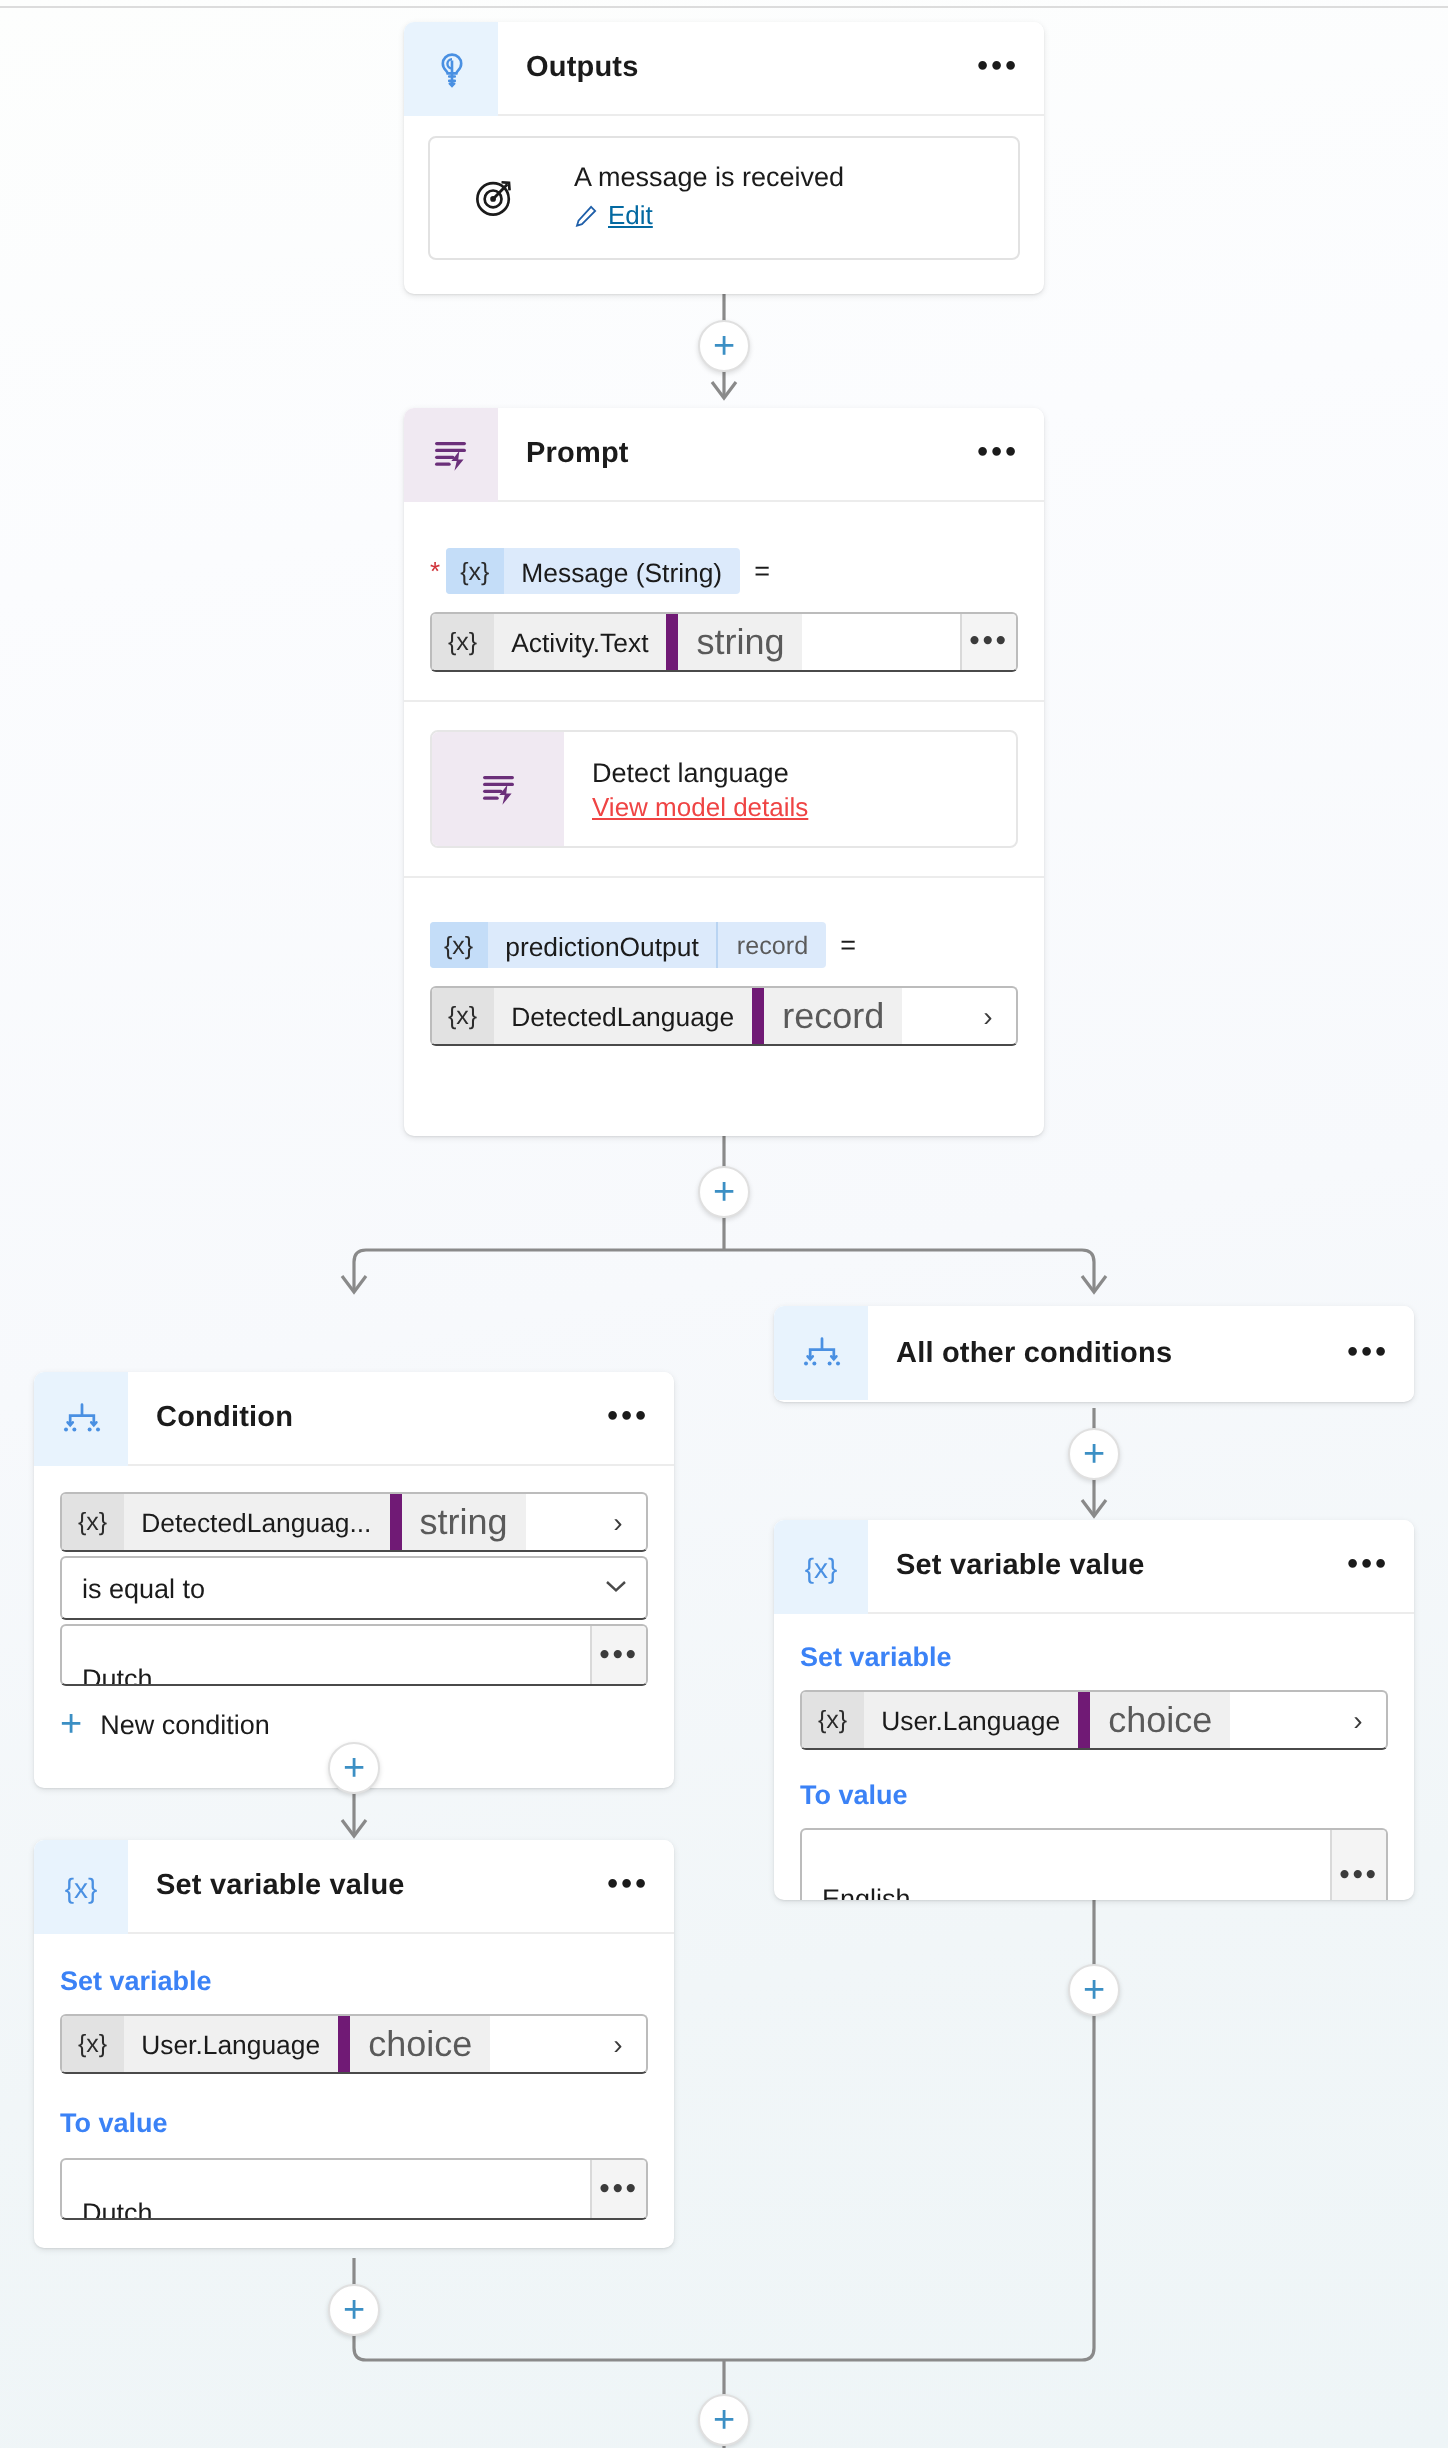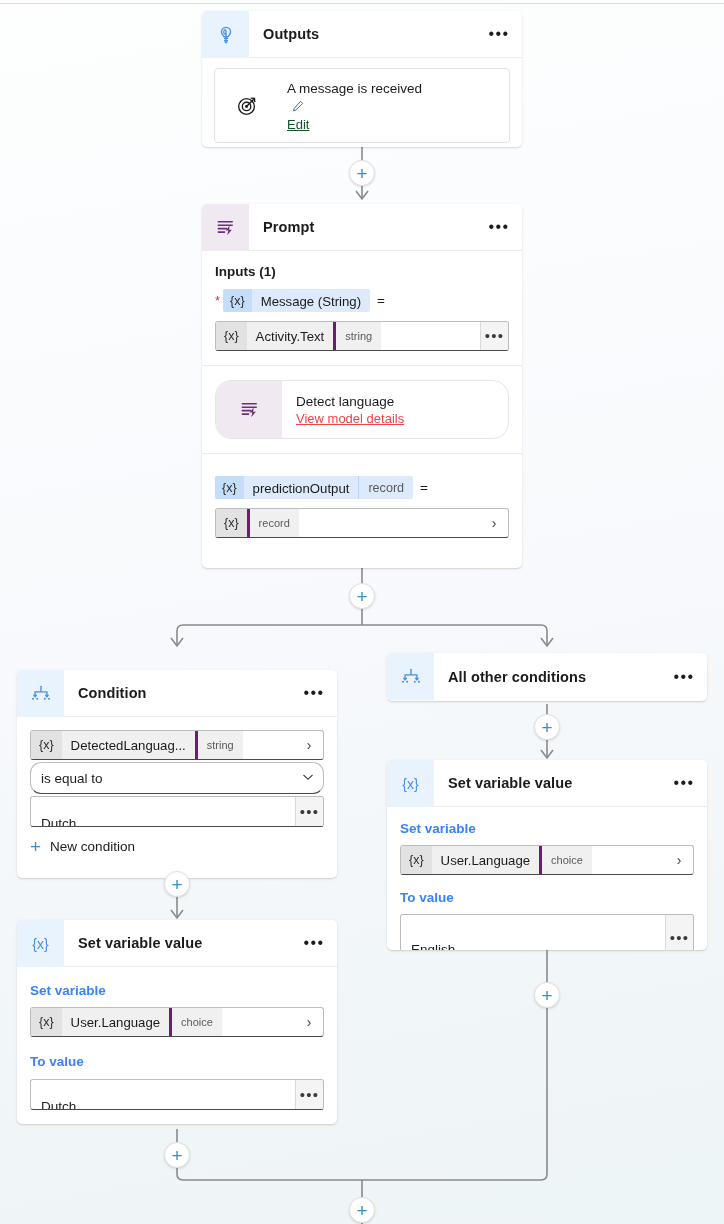--- a/index.html
+++ b/index.html
@@ -62,27 +62,27 @@
     border: 1px solid #e2e2e2; border-radius: 4px;
     background: #fff;
     display: flex; align-items: center;
     padding: 10px 12px;
     min-height: 56px;
   }
   .inner-card .ic-icon { flex: 0 0 40px; display:flex; align-items:center; justify-content:center; }
   .inner-card .ic-text { margin-left: 20px; }
   .ic-title { font-size: 13.5px; color: #1b1b1b; line-height: 19px; }
   .ic-link {
-    font-size: 13px; color: #14532d; text-decoration: underline;
-    display: inline-flex; align-items: center; gap: 5px; margin-top: 2px; cursor: pointer; flex-direction: column;
+    font-size: 13px; color: #0369a1; text-decoration: underline;
+    display: inline-flex; align-items: center; gap: 5px; margin-top: 2px; cursor: pointer;
   }
 
   
   .model-card {
-    border: 1px solid #e6e6e6; border-radius: 16px;
+    border: 1px solid #e6e6e6; border-radius: 4px;
     display: flex; align-items: stretch; overflow: hidden; background: #fff;
     min-height: 59px;
   }
   .model-card .mc-icon {
     flex: 0 0 66px; background: #f0e9f2;
     display: flex; align-items: center; justify-content: center;
   }
   .model-card .mc-text { padding: 11px 0 11px 14px; }
   .mc-title { font-size: 13.5px; color: #1b1b1b; line-height: 19px; }
   .mc-link { font-size: 13px; color: #ef4444; text-decoration: underline; cursor: pointer; }
@@ -120,21 +120,21 @@
     display: flex; align-items: stretch;
     height: 30px; background: #fff;
     border: 1px solid #bcbcbc; border-bottom: 1.6px solid #4a4a4a;
     border-radius: 3px; overflow: hidden;
   }
   .ctrl .chip {
     display:flex; align-items:stretch; background:#f0f0f0; flex: 0 1 auto; min-width:0;
   }
   .ctrl .chip .cx { background:#e2e2e2; padding: 0 8px; display:flex; align-items:center; font-size:12.5px; color:#2b2b2b; }
   .ctrl .chip .cname { padding: 0 9px; display:flex; align-items:center; font-size:13.2px; color:#1b1b1b; white-space:nowrap; overflow:hidden; }
-  .ctrl .chip .ctype { padding: 0 9px; display:flex; align-items:center; font-size:11px; color:#5a5a5a; border-left:3px solid #701a75; }
+  .ctrl .chip .ctype { padding: 0 9px; display:flex; align-items:center; font-size:18px; color:#5a5a5a; border-left:6px solid #701a75; }
   .ctrl .spacer { flex: 1 1 auto; }
   .ctrl .txtval { display:flex; align-items:center; padding: 0 10px; font-size:13.5px; color:#1b1b1b; flex:1 1 auto;margin-top:24px; }
   .ctrl .trail {
     flex: 0 0 28px; display:flex; align-items:center; justify-content:center;
     color:#3b3b3b; cursor:pointer;
   }
   .ctrl .trail.sep { border-left: 1px solid #d9d9d9; background:#f4f4f4; font-size:15px; letter-spacing:1.3px; line-height:6px;}
   .ctrl .trail.chev { font-size: 14px; }
 
   
@@ -256,21 +256,20 @@
             <path d="M3.5 15.8 L10 15.8"></path>
           </g>
           <path d="M15.4 8.8 L11.2 14.2 L14 14.2 L12.8 19.2 L17.6 13.4 L14.8 13.4 Z" fill="#6b2f7a"></path>
         </svg>
       </div>
       <div class="node-title">Prompt</div>
       <div class="ellipsis-btn">•••</div>
     </div>
 
     <div class="node-body" style="padding:13px 13px 14px 13px; border-bottom:1px solid #ececec;">
-      <div class="sec-label">Inputs (1)</div>
       <div class="token-row" style="margin-top:10px;">
         <span class="req-star">*</span>
         <span class="tok">
           <span class="tk-x">{x}</span>
           <span class="tk-name">Message (String)</span>
         </span>
         <span class="eq">=</span>
       </div>
       <div class="ctrl" style="margin-top:9px;">
         <span class="chip">
@@ -308,29 +307,30 @@
         <span class="tok">
           <span class="tk-x">{x}</span>
           <span class="tk-name">predictionOutput</span>
           <span class="tk-type">record</span>
         </span>
         <span class="eq">=</span>
       </div>
       <div class="ctrl" style="margin-top:9px;">
         <span class="chip">
           <span class="cx">{x}</span>
+          <span class="cname">DetectedLanguage</span>
           <span class="ctype">record</span>
         </span>
         <span class="spacer"></span>
         <span class="trail chev">›</span>
       </div>
     </div>
   </div>
 
-  <div class="node" style="left:17px;top:670px;width:320px;height:208px;">
+  <div class="node" style="left:17px;top:686px;width:320px;height:208px;">
     <div class="node-header">
       <div class="icon-box blue">
         <svg width="20" height="20" viewBox="0 0 22 22">
           <g fill="none" stroke="#4a90e2" stroke-width="1.5" stroke-linecap="round">
             <path d="M11 2.6 L11 8.2"></path>
             <path d="M4.5 13.6 L4.5 8.6 L17.5 8.6 L17.5 13.6"></path>
             <path d="M3.1 12.3 L4.5 13.9 L5.9 12.3"></path>
             <path d="M16.1 12.3 L17.5 13.9 L18.9 12.3"></path>
           </g>
           <g fill="#4a90e2">
@@ -347,21 +347,21 @@
     <div class="node-body" style="padding:13px 13px 14px 13px;">
       <div class="ctrl">
         <span class="chip">
           <span class="cx">{x}</span>
           <span class="cname">DetectedLanguag...</span>
           <span class="ctype">string</span>
         </span>
         <span class="spacer"></span>
         <span class="trail chev">›</span>
       </div>
-      <div class="dd" style="margin-top:2px;border-radius:11px;">
+      <div class="dd" style="margin-top:2px;">
         <span class="ddtext">is equal to</span>
         <span class="ddchev">
           <svg width="12" height="12" viewBox="0 0 12 12">
               <path d="M1.5 4 L6 8.2 L10.5 4" fill="none" stroke="#4a4a4a" stroke-width="1.2"></path>
             </svg>
         </span>
       </div>
       <div class="ctrl" style="margin-top:2px;height:31px;">
         <span class="txtval">Dutch</span>
         <span class="trail sep">•••</span>

